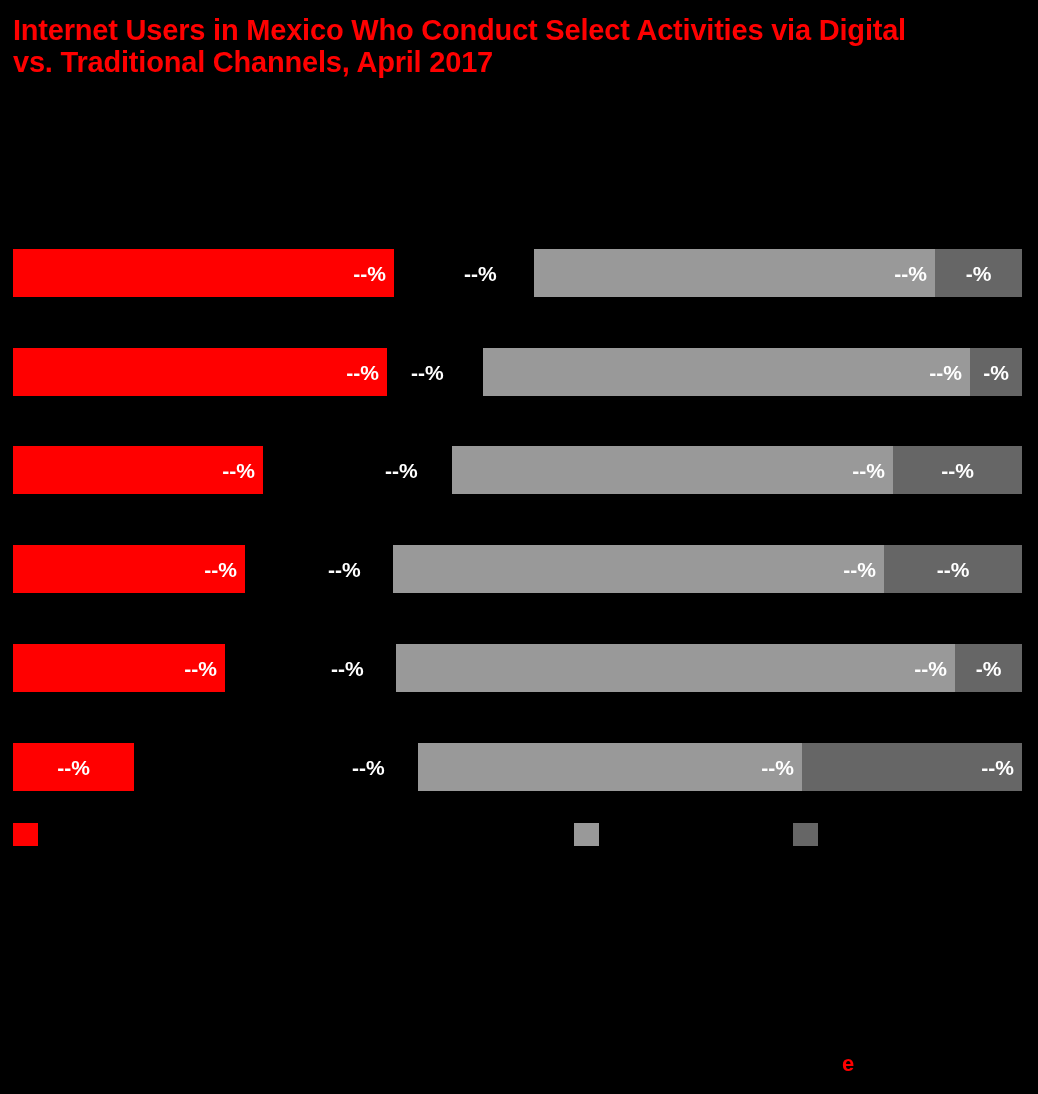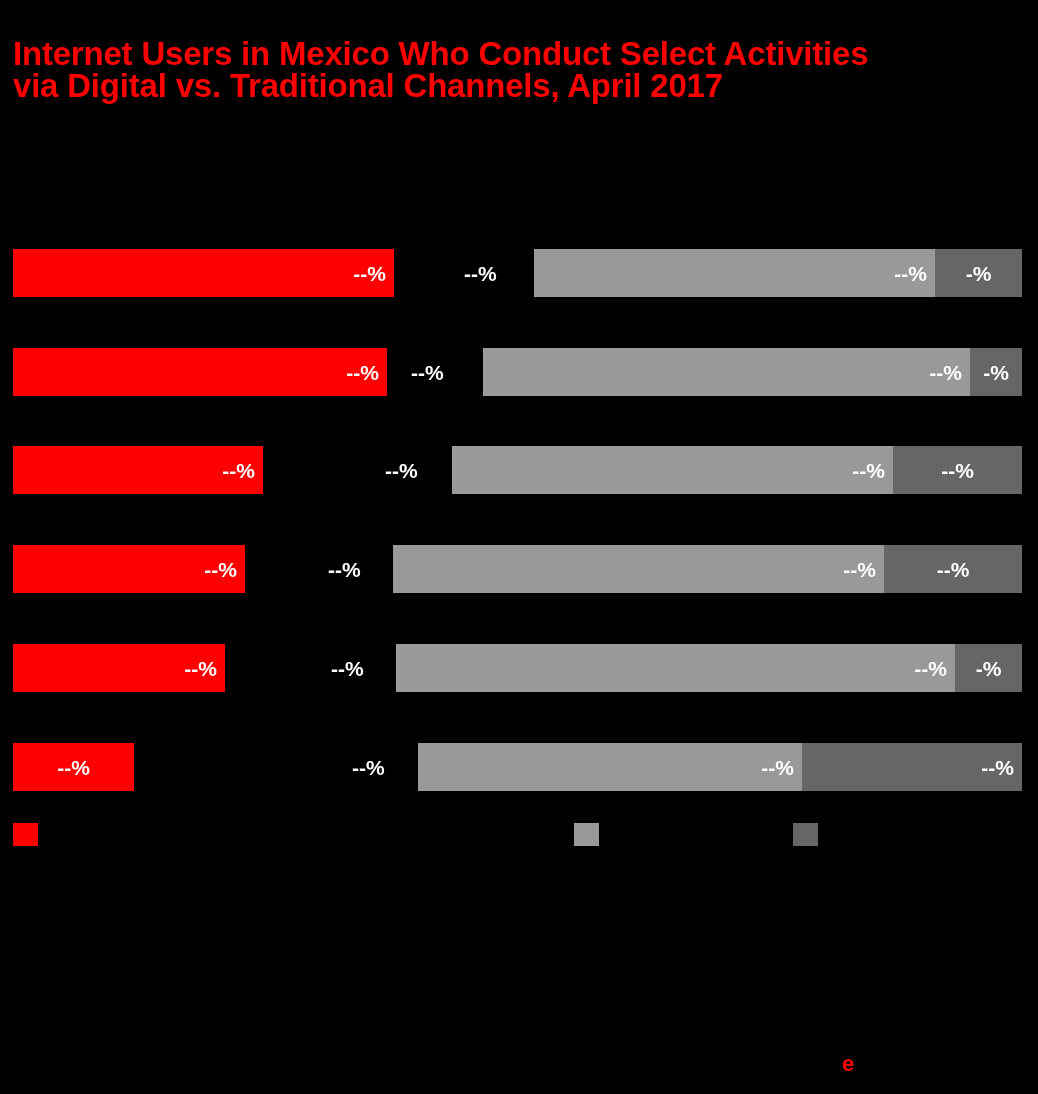--- a/index.html
+++ b/index.html
@@ -13,24 +13,24 @@
     overflow: hidden;
     font-family: "Liberation Sans", sans-serif;
     color: #ffffff;
     position: relative;
   }
 
   
   #chart-title {
     position: absolute;
     left: 13px;
-    top: 38px;
+    top: 14px;
     width: 900px;
     color: #ff0000;
-    font-size: 33px;
+    font-size: 29px;
     font-weight: bold;
     line-height: 32px;
     letter-spacing: -0.2px;
     white-space: pre-line;
   }
 
   
   #plot-area {
     position: absolute;
     left: 0;

